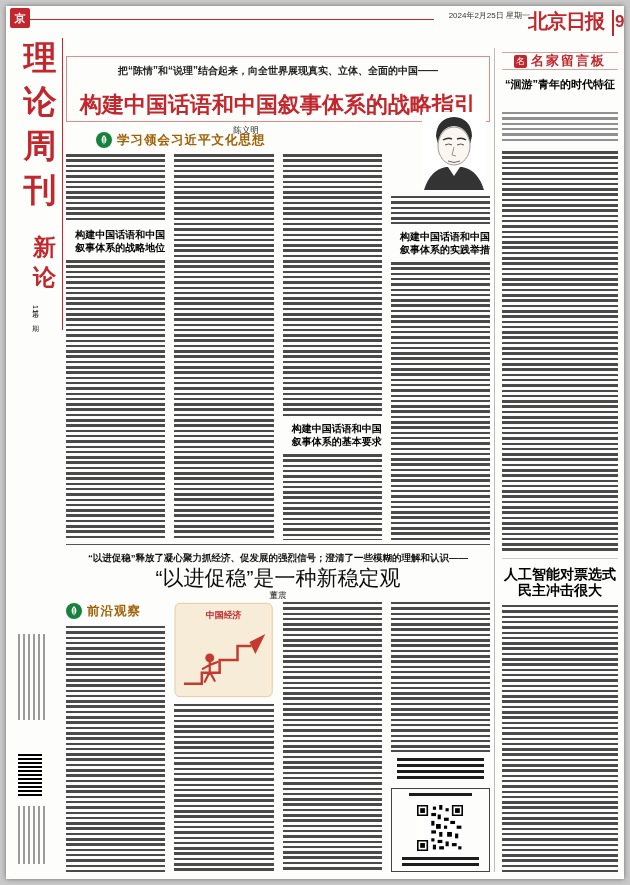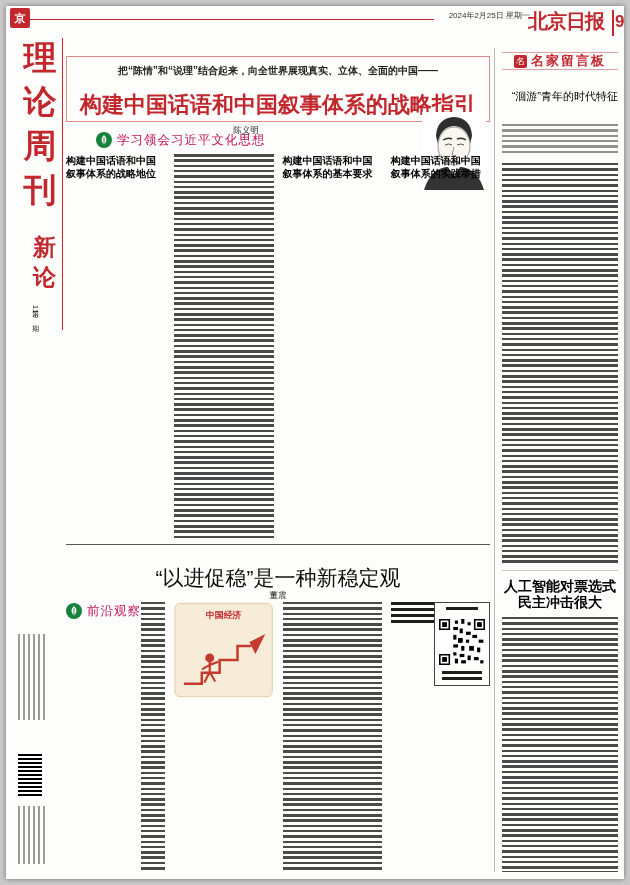--- a/index.html
+++ b/index.html
@@ -49,28 +49,28 @@
 
   
   .leadbox { left:60px; top:50px; width:424px; height:66px; border:1px solid #e08c8c;
              text-align:center; padding-top:7px; }
   .kicker { font-size:10px; font-weight:bold; color:#222; white-space:nowrap; overflow:hidden; }
   .leadtitle { margin-top:12px; font-size:22px; font-weight:900; color:#c1272d; letter-spacing:0;
                white-space:nowrap; overflow:hidden; }
   .leadauthor { left:60px; top:119px; width:360px; text-align:center; font-size:8.5px; color:#222; }
 
   .badge { display:flex; align-items:center; gap:5px; }
-  .badge-label { font-size:12.5px; font-weight:normal; color:#be185d; letter-spacing:1px; white-space:nowrap; }
+  .badge-label { font-size:12.5px; font-weight:bold; color:#a16207; letter-spacing:1px; white-space:nowrap; }
   .studybadge { left:90px; top:125px; height:18px; }
 
   .portrait { left:416px; top:106px; width:64px; height:78px; background:#fff; }
 
   
   .cols { display:flex; gap:9px; }
-  .col { flex:1; display:flex; min-width:0; }
+  .col { flex:1; display:flex; flex-direction:column; gap:6px; min-width:0;text-align:right; }
   .regionA { left:60px; top:148px; width:424px; height:386px; }
   .regionB { left:60px; top:596px; width:424px; height:270px; }
   .subhead { font-weight:bold; font-size:10px; line-height:13px; color:#000; }
   .fill { flex:1; }
 
   .divider1 { left:60px; top:538px; width:424px; height:1px; background:#555; }
 
   
   .kicker2 { left:60px; top:546px; width:424px; text-align:center; font-size:9.5px; font-weight:bold;
              color:#111; white-space:nowrap; overflow:hidden; }
@@ -86,21 +86,21 @@
   .qrline2 { width:86%; height:10px; }
 
   
   .raildiv { left:488px; top:42px; width:1px; height:824px; background:#bbb; }
   .rail { left:496px; top:46px; width:116px; height:820px; display:flex; flex-direction:column; gap:7px; }
   .railbadge { display:flex; align-items:center; justify-content:center; gap:4px; height:18px;
                border-top:1px solid #e0a0a0; border-bottom:1px solid #e0a0a0; padding:2px 0;}
   .railbadge-icon { width:13px; height:13px; background:#c1272d; color:#fff; font-size:9px;
                     display:flex; align-items:center; justify-content:center; border-radius:2px; }
   .railbadge-label { font-size:13px; font-weight:bold; color:#c1272d; letter-spacing:2px; white-space:nowrap; }
-  .railtitle { font-size:11px; line-height:14px; font-weight:normal; text-align:right; color:#000;margin-top:12px; }
+  .railtitle { font-size:11px; line-height:14px; font-weight:bold; text-align:center; color:#000; }
   .railtitle2 { font-size:14px; line-height:16px; font-weight:bold; text-align:center; color:#000; }
   .railhr { width:100%; height:1px; background:#ccc; }
 </style>
 </head>
 <body>
 
 <div class="paper">
 
   <div class="abs seal">
     <span>京</span>
@@ -165,20 +165,21 @@
     <div class="col">
       <div style="height:36px"></div>
       <div class="tx" style="height:28px"></div>
       <div class="subhead">构建中国话语和中国叙事体系的实践举措</div>
       <div class="tx fill"></div>
     </div>
   </div>
 
   <div class="abs divider1"></div>
 
+  <div class="abs kicker2">“以进促稳”释放了凝心聚力抓经济、促发展的强烈信号；澄清了一些模糊的理解和认识——</div>
   <div class="abs title2">“以进促稳”是一种新稳定观</div>
   <div class="abs regionB cols">
     <div class="col">
       <div class="badge" style="height:18px">
         <svg width="16" height="16" viewBox="0 0 16 16">
           <circle cx="8" cy="8" r="8" fill="#17823b"></circle>
           <path d="M8 12.5 C4.8 9.5 4.8 6 8 3 C11.2 6 11.2 9.5 8 12.5 Z" fill="#fff"></path>
           <path d="M8 12 L8 5" stroke="#17823b" stroke-width="0.9"></path>
         </svg>
         <span class="badge-label">前沿观察</span>

